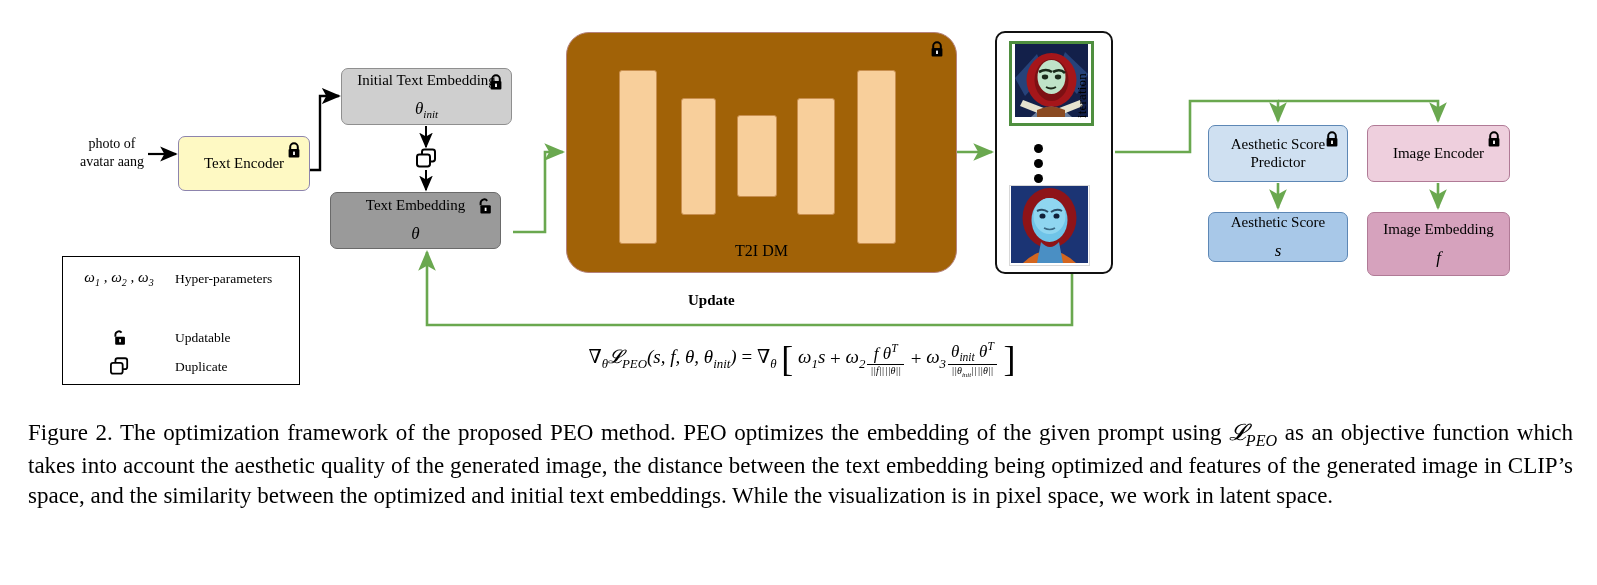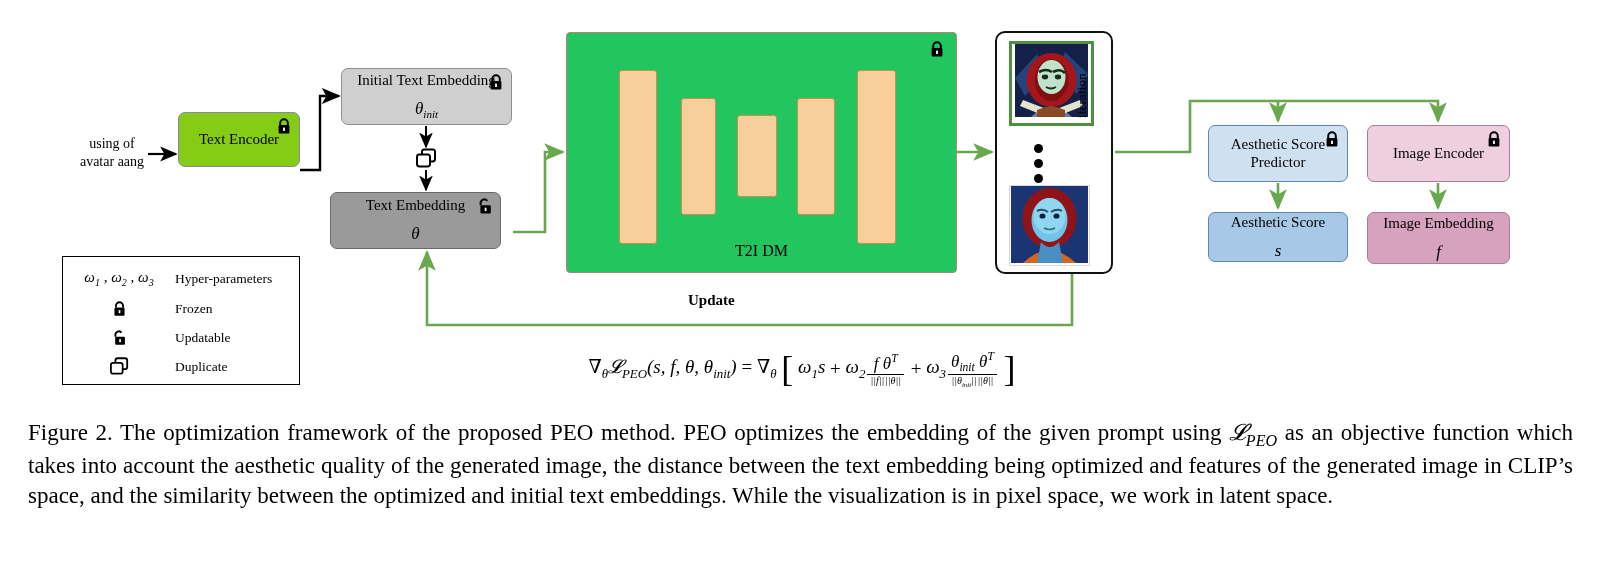--- a/index.html
+++ b/index.html
@@ -14,58 +14,58 @@
   .node .ttl{font-size:15px;}
   .node .sym{font-family:"Liberation Serif","DejaVu Serif",serif;font-style:italic;font-size:17px;margin-top:10px;}
   .node .sym sub{font-size:11px;font-style:italic;}
 
   .lockwrap{position:absolute;top:5px;right:7px;width:16px;height:17px;}
 
   
   #prompt{position:absolute;left:52px;top:135px;width:120px;font-size:14px;
           text-align:center;line-height:1.25;}
 
-  #text-encoder{left:178px;top:112px;width:122px;height:55px;
-      background:#84cc16;border:1.3px solid #8d84ad;}
+  #text-encoder{left:178px;top:136px;width:132px;height:55px;
+      background:#fef9c3;border:1.3px solid #8d84ad;}
   #init-emb{left:341px;top:68px;width:171px;height:57px;
       background:#cfcfcf;border:1.3px solid #8f8f8f;}
   #text-emb{left:330px;top:192px;width:171px;height:57px;
       background:#9a9a9a;border:1.3px solid #6a6a6a;}
   #t2i{left:566px;top:32px;width:391px;height:241px;
-      background:#22c55e;border:1.4px solid #b5827c;border-radius:4px;}
+      background:#a16207;border:1.4px solid #b5827c;border-radius:23px;}
   #t2i .ttl{position:absolute;bottom:12px;left:0;right:0;font-size:16px;}
   .unetbar{position:absolute;background:#f8cf9b;border:1.2px solid #c98f4e;border-radius:3px;}
 
   #panel{left:995px;top:31px;width:118px;height:243px;
       background:#fff;border:2.6px solid #111;border-radius:10px;}
   .thumb{position:absolute;left:12px;width:79px;height:79px;}
   .thumb.top{top:8px;border:3px solid #4f8f3f;}
   .thumb.bot{top:152px;border:1px solid #d8d8d8;}
   #dots{position:absolute;left:37px;top:105px;width:12px;}
   #dots i{display:block;width:9px;height:9px;border-radius:50%;background:#000;margin:6px 0;}
   #iterlabel{position:absolute;right:21px;top:40px;font-size:13px;
       writing-mode:vertical-rl;transform:rotate(180deg);letter-spacing:.2px;}
 
   #asp{left:1208px;top:125px;width:140px;height:57px;background:#cfe0f1;border:1.3px solid #5d87b5;}
   #as{left:1208px;top:212px;width:140px;height:50px;background:#a8c8e8;border:1.3px solid #5d87b5;}
   #ie{left:1367px;top:125px;width:143px;height:57px;background:#eecfdd;border:1.3px solid #b07a96;}
-  #iemb{left:1367px;top:212px;width:143px;height:52px;background:#d6a2bd;border:1.3px solid #b07a96;}
+  #iemb{left:1367px;top:212px;width:143px;height:64px;background:#d6a2bd;border:1.3px solid #b07a96;}
 
   #legend{position:absolute;left:62px;top:256px;width:236px;height:127px;
       background:#fff;border:1.4px solid #000;}
   .lgrow{position:absolute;left:0;width:100%;height:27px;display:flex;align-items:center;}
   .lgicon{width:112px;display:flex;align-items:flex-start;justify-content:center;}
   .lgtxt{font-size:13.5px;}
   .omega{font-style:italic;font-size:15px;}
   .omega sub{font-size:10px;}
   #updlbl{position:absolute;left:688px;top:292px;font-weight:bold;font-size:15px;}
 
   #formula{position:absolute;left:472px;top:334px;width:660px;text-align:center;
       font-size:19px;font-style:italic;white-space:nowrap;}
-  .frac{display:inline-block;vertical-align:middle;text-align:center;font-style:italic;margin:16px 2px;}
+  .frac{display:inline-block;vertical-align:middle;text-align:center;font-style:italic;margin:6px 2px;}
   .frac .num{display:block;padding:0 3px;font-size:17px;}
   .frac .den{display:block;border-top:1.1px solid #000;padding:0 3px;font-size:10px;}
   .bigbr{font-size:36px;font-style:normal;vertical-align:middle;font-family:"Liberation Serif",serif;}
   sub{font-size:.68em;}
   sup{font-size:.68em;}
 
   #caption{position:absolute;left:28px;top:418px;width:1545px;font-size:23px;
       line-height:1.32;text-align:justify;}
   #caption .cal{font-style:italic;}
   #caption .cal sub{font-style:italic;font-size:.7em;}
@@ -103,21 +103,21 @@
     <path d="M1278,101 L1438,101 L1438,121" fill="none" stroke="#6aa84f" stroke-width="2.6" marker-end="url(#agrn)"></path>
 
     <line x1="1278" y1="183" x2="1278" y2="208" stroke="#6aa84f" stroke-width="2.6" marker-end="url(#agrn)"></line>
 
     <line x1="1438" y1="183" x2="1438" y2="208" stroke="#6aa84f" stroke-width="2.6" marker-end="url(#agrn)"></line>
 
     <path d="M1072,262 L1072,325 L427,325 L427,252" fill="none" stroke="#6aa84f" stroke-width="2.6" marker-end="url(#agrn)"></path>
   </svg>
 
   <div id="prompt">
-    <div>using of</div>
+    <div>photo of</div>
     <div>avatar aang</div>
   </div>
 
   <div class="node" id="text-encoder">
     <span class="ttl">Text Encoder</span>
     <span class="lockwrap">
       <svg viewBox="0 0 16 17" width="16" height="17">
           <path d="M4.2 7 V5.1 a3.8 3.8 0 0 1 7.6 0 V7" fill="none" stroke="#000" stroke-width="2"></path>
           <rect x="2.6" y="7" width="10.8" height="8.6" rx="1.1" fill="#000"></rect>
           <rect x="7.1" y="9.6" width="1.8" height="3.4" fill="#fff"></rect>
@@ -248,30 +248,20 @@
     <span class="sym">f</span>
   </div>
 
   <div id="legend">
     <div class="lgrow" style="top:8px;">
       <span class="lgicon">
         <span class="omega">ω<sub>1</sub> , ω<sub>2</sub> , ω<sub>3</sub></span>
       </span>
       <span class="lgtxt">Hyper-parameters</span>
     </div>
-    <div class="lgrow" style="top:38px;">
-      <span class="lgicon">
-        <svg viewBox="0 0 16 17" width="15" height="16">
-            <path d="M4.2 7 V5.1 a3.8 3.8 0 0 1 7.6 0 V7" fill="none" stroke="#000" stroke-width="2"></path>
-            <rect x="2.6" y="7" width="10.8" height="8.6" rx="1.1" fill="#000"></rect>
-            <rect x="7.1" y="9.6" width="1.8" height="3.4" fill="#fff"></rect>
-          </svg>
-      </span>
-      <span class="lgtxt">Frozen</span>
-    </div>
     <div class="lgrow" style="top:96px;">
       <span class="lgicon">
         <svg viewBox="0 0 23 21" width="21" height="19">
           <rect x="7" y="1.4" width="13" height="12" rx="2.4" fill="#fff" stroke="#000" stroke-width="2"></rect>
           <rect x="2" y="6.4" width="13" height="12" rx="2.4" fill="#fff" stroke="#000" stroke-width="2"></rect>
         </svg>
       </span>
       <span class="lgtxt">Duplicate</span>
     </div>
     <div class="lgrow" style="top:67px;">

